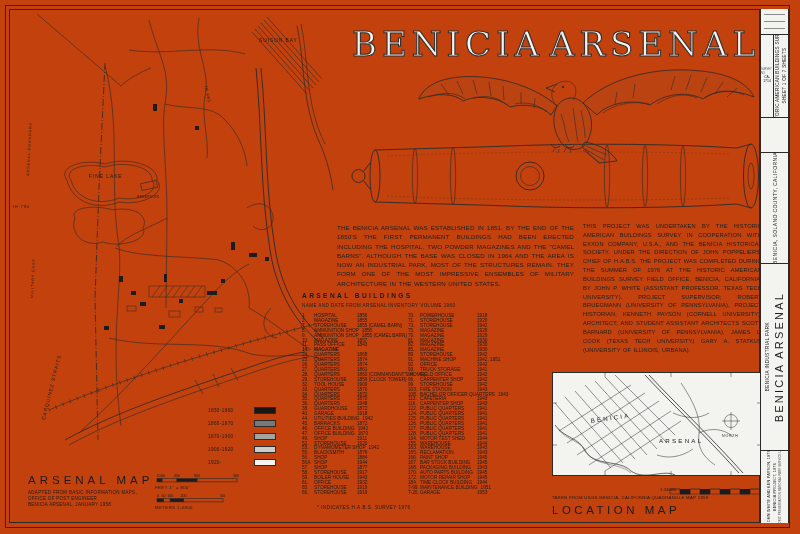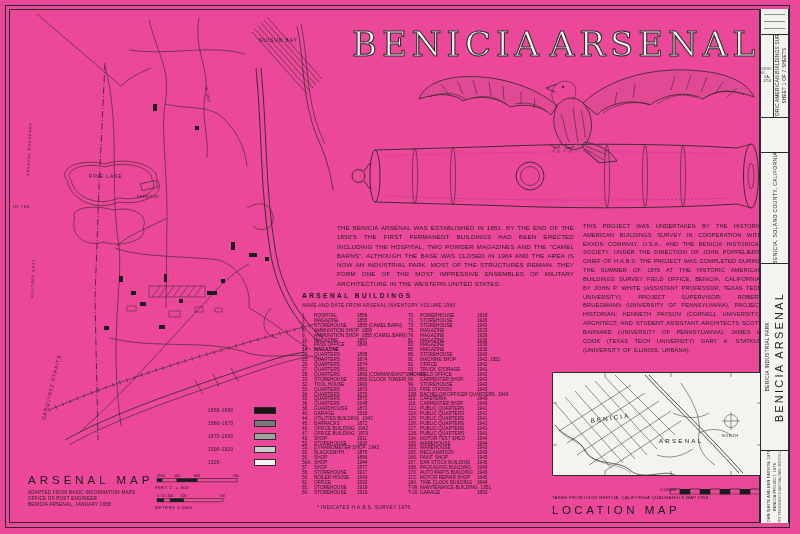--- a/index.html
+++ b/index.html
@@ -1,16 +1,16 @@
 <!DOCTYPE html>
 <html><head>
 <meta charset="utf-8">
 <style>
   html,body{margin:0;padding:0;background:#a9a9a5;}
-  #stage{position:relative;width:800px;height:534px;background:#ec4899;overflow:hidden;
+  #stage{position:relative;width:800px;height:534px;background:#c2410c;overflow:hidden;
          font-family:"Liberation Sans",sans-serif;color:#1c1c1c;}
   .abs{position:absolute;}
   
   #outer-border{left:5px;top:5px;width:783px;height:521px;border:1.3px solid #2a2a2a;}
   #inner-border{left:9px;top:9px;width:751px;height:514px;border:1px solid #2a2a2a;box-sizing:border-box;}
   
   #sheet-title{left:352px;top:24px;width:408px;display:flex;justify-content:space-between;
     font-family:"DejaVu Serif",serif;font-size:34px;font-weight:400;letter-spacing:5px;
     color:#f3f3ef;-webkit-text-stroke:1.1px #2f2f2f;}
   

